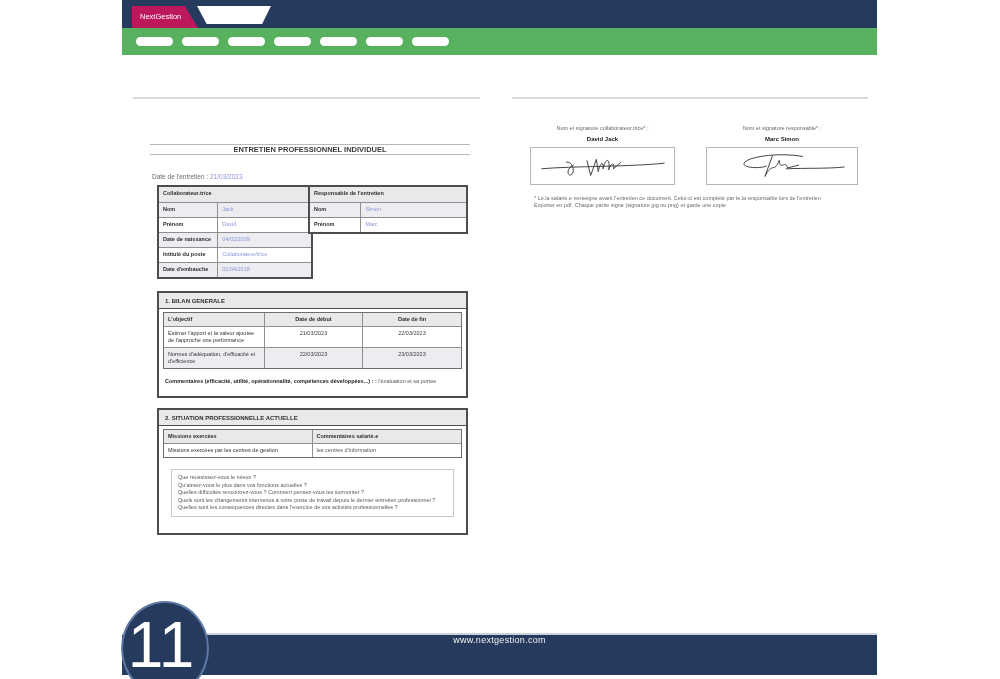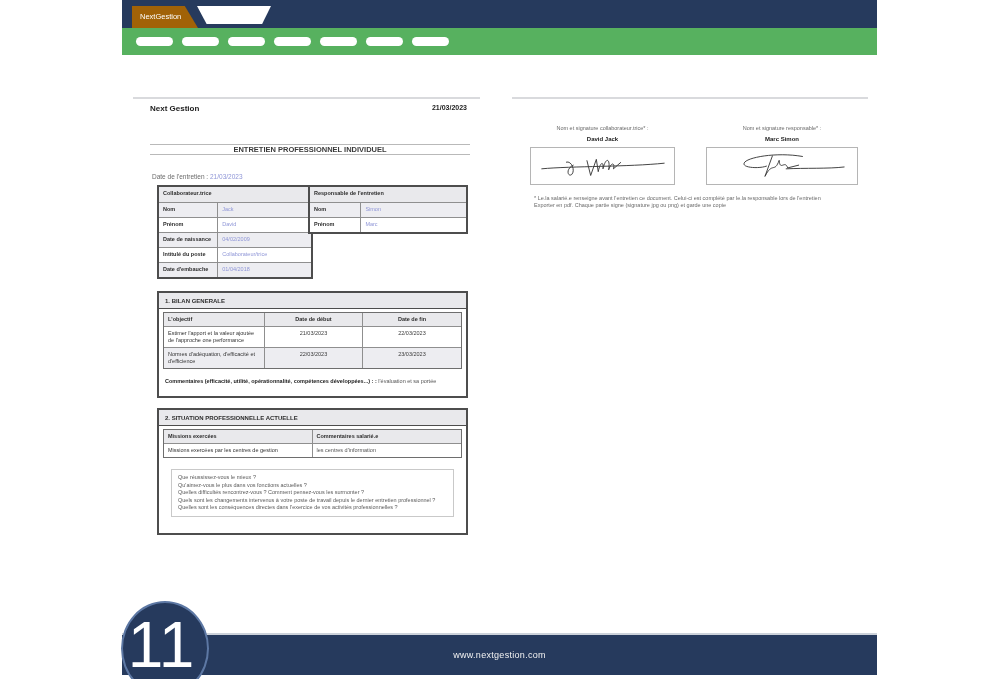--- a/index.html
+++ b/index.html
@@ -2,21 +2,21 @@
 <html><head>
 <meta charset="utf-8">
 <style>
   * { margin:0; padding:0; box-sizing:border-box; }
   html,body { width:1000px; height:679px; background:#ffffff; overflow:hidden;
               font-family:"Liberation Sans", sans-serif; }
   .abs { position:absolute; }
 
   
   .topbar { left:122px; top:0; width:755px; height:28px; background:#263a5d; }
-  .brand-tab { left:132px; top:6px; width:66px; height:22px; background:#a16207;
+  .brand-tab { left:132px; top:6px; width:66px; height:22px; background:#be185d;
                clip-path:polygon(0 0, 80% 0, 100% 100%, 0 100%);
                color:#fff; font-size:7.5px; line-height:22px; padding-left:8px; z-index:3; }
   .ghost-tab { left:197px; top:6px; width:74px; height:18px; background:#ffffff;
                clip-path:polygon(0 0, 100% 0, 88% 100%, 13% 100%); z-index:2; }
   .greenbar { left:122px; top:28px; width:755px; height:27px; background:#57b15f;
               display:flex; align-items:center; padding-left:14px; gap:9px; }
   .pill { width:37px; height:9px; background:#fff; border-radius:5px; }
 
   
   .page-left  { left:133px; top:97px; width:347px; height:460px; border-top:2px solid #d9dadd; }
@@ -86,21 +86,21 @@
   .sig-collab { left:18px; top:26px; width:145px; }
   .sig-resp   { left:194px; top:26px; width:152px; }
   .sig-label { font-size:5.5px; color:#6a6a6a; }
   .sig-name  { font-size:6px; font-weight:bold; color:#222; margin-top:5px; }
   .sig-box { margin-top:5px; height:38px; border:1px solid #b5b5b5; background:#fff; }
   .footnote { position:absolute; left:22px; top:96px; width:330px;
               font-size:5.5px; line-height:6.8px; color:#6a6a6a; }
 
   
   .footerbar { left:122px; top:633px; width:755px; height:42px; background:#263a5d;
-               border-top:2px solid #ccd2da; display:flex; align-items:center; justify-content:center; }
+               border-top:2px solid #ccd2da; display:flex; align-items:flex-start; justify-content:center; }
   .footerbar .site { color:#f2f2f2; font-size:9px; letter-spacing:0.3px; }
   .page-circle { left:121px; top:601px; width:88px; height:95px; border-radius:50%;
                  background:#263a5d; border:2px solid #5d78a4; z-index:5;
                  color:#fff; font-size:64px; line-height:84px; text-align:center;
                  text-indent:-8px; }
   svg.sig { width:100%; height:100%; display:block; }
 </style>
 </head>
 <body>
 
@@ -111,24 +111,20 @@
   <div class="pill"></div>
   <div class="pill"></div>
   <div class="pill"></div>
   <div class="pill"></div>
   <div class="pill"></div>
   <div class="pill"></div>
   <div class="pill"></div>
 </div>
 
 <div class="abs page-left">
-  <div class="doc-head">
-    <span class="t">Next Gestion</span>
-    <span class="d">21/03/2023</span>
-  </div>
 
   <div class="title-block">ENTRETIEN PROFESSIONNEL INDIVIDUEL</div>
 
   <div class="ent-date">
     <span>Date de l'entretien :</span>
     <span class="val">21/03/2023</span>
   </div>
 
   <div class="itable t-collab">
     <div class="irow hdr">

